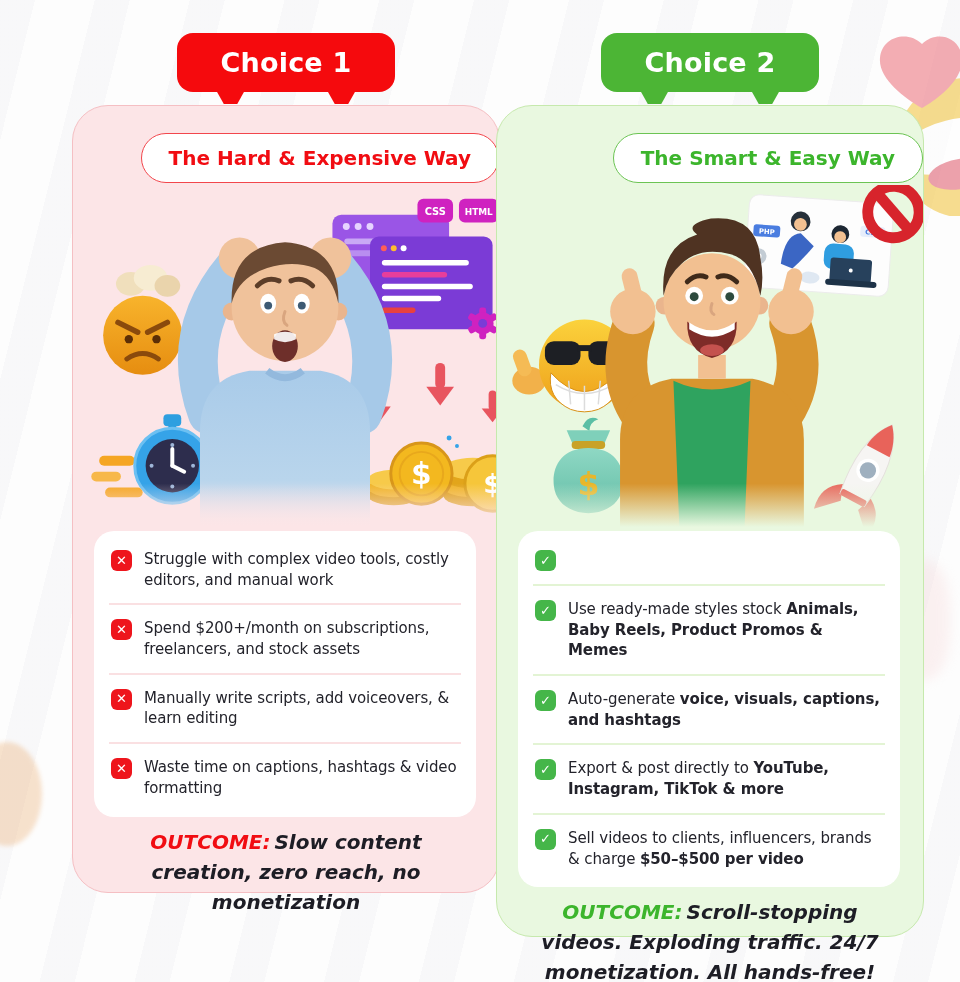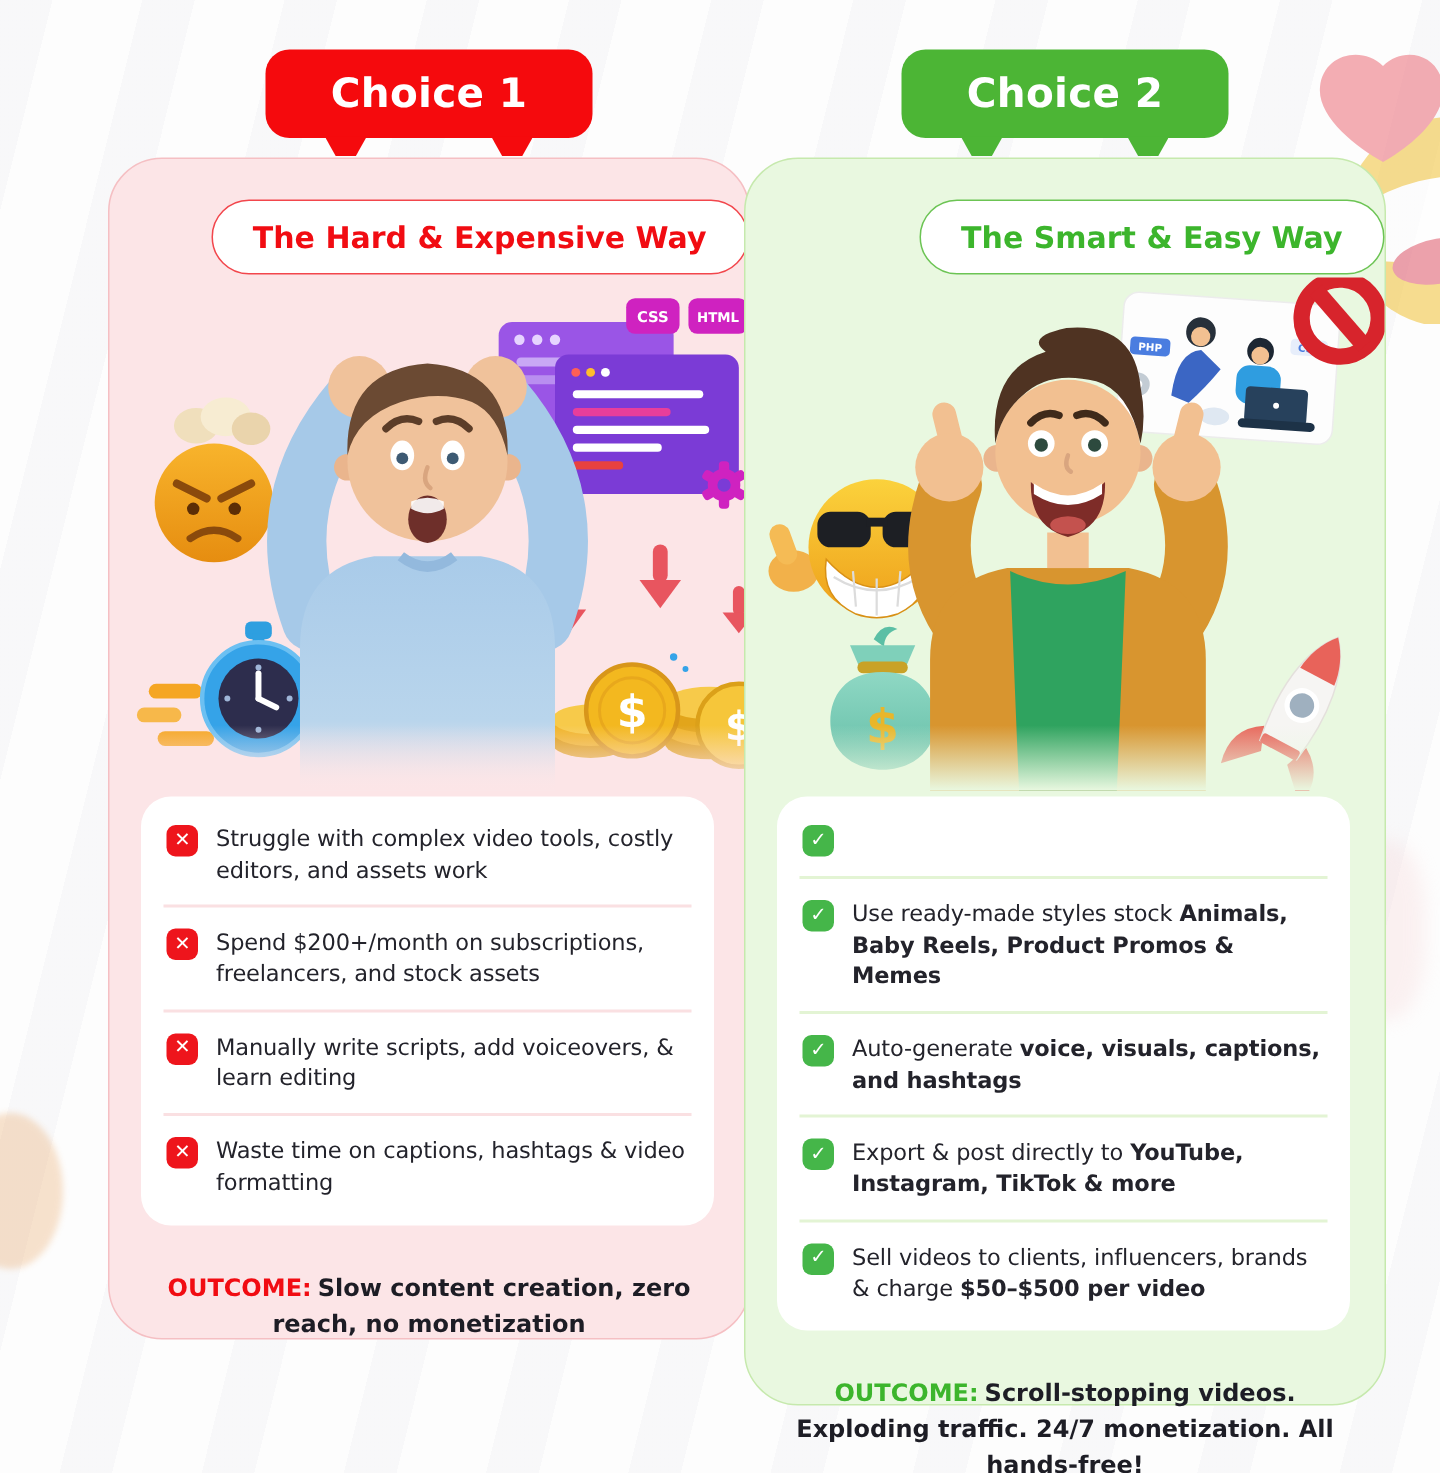--- a/index.html
+++ b/index.html
@@ -48,22 +48,22 @@
     box-sizing:border-box;width:382px;}
   .item{display:flex;align-items:flex-start;gap:12px;padding:13px 2px;
     border-bottom:2px solid var(--divider);
     font-size:15px;line-height:1.38;color:#23232b;letter-spacing:-.1px;}
   .item:last-child{border-bottom:none;}
   .ticon{flex:0 0 auto;width:21px;height:21px;border-radius:6px;margin-top:1px;
     background:var(--icon-bg);color:#fff;font-size:13px;font-weight:bold;
     display:flex;align-items:center;justify-content:center;}
   .b{font-weight:bold;}
 
-  .outcome{margin:30px 24px 0;text-align:center;font-size:16px;font-weight:bold;
-    line-height:1.5;color:#1d1d25;}
+  .outcome{margin:10px 24px 0;text-align:center;font-size:20px;font-weight:bold;
+    line-height:1.5;color:#1d1d25;font-style:italic;}
   .outcome-label{color:var(--accent);margin-right:4px;}
 
   text{font-family:"DejaVu Sans",sans-serif;}
 </style>
 </head>
 <body>
 
 <div class="stage">
 
   <div class="decor decor-heart-emoji">
@@ -211,21 +211,21 @@
             <path d="M196,188 Q214,202 232,188" stroke="#93b9dd" stroke-width="7" fill="none"></path>
           </g>
 
           <rect x="0" y="302" width="428" height="44" fill="url(#fadeP)"></rect>
         </svg>
       </div>
 
       <div class="list-card">
           <div class="item">
             <span class="ticon">✕</span>
-            <span><span>Struggle with complex video tools, costly editors, and assets work</span></span>
+            <span><span>Struggle with complex video tools, costly editors, and manual work</span></span>
           </div>
           <div class="item">
             <span class="ticon">✕</span>
             <span><span>Spend $200+/month on subscriptions, freelancers, and stock assets</span></span>
           </div>
           <div class="item">
             <span class="ticon">✕</span>
             <span><span>Manually write scripts, add voiceovers, &amp; learn editing</span></span>
           </div>
           <div class="item">

